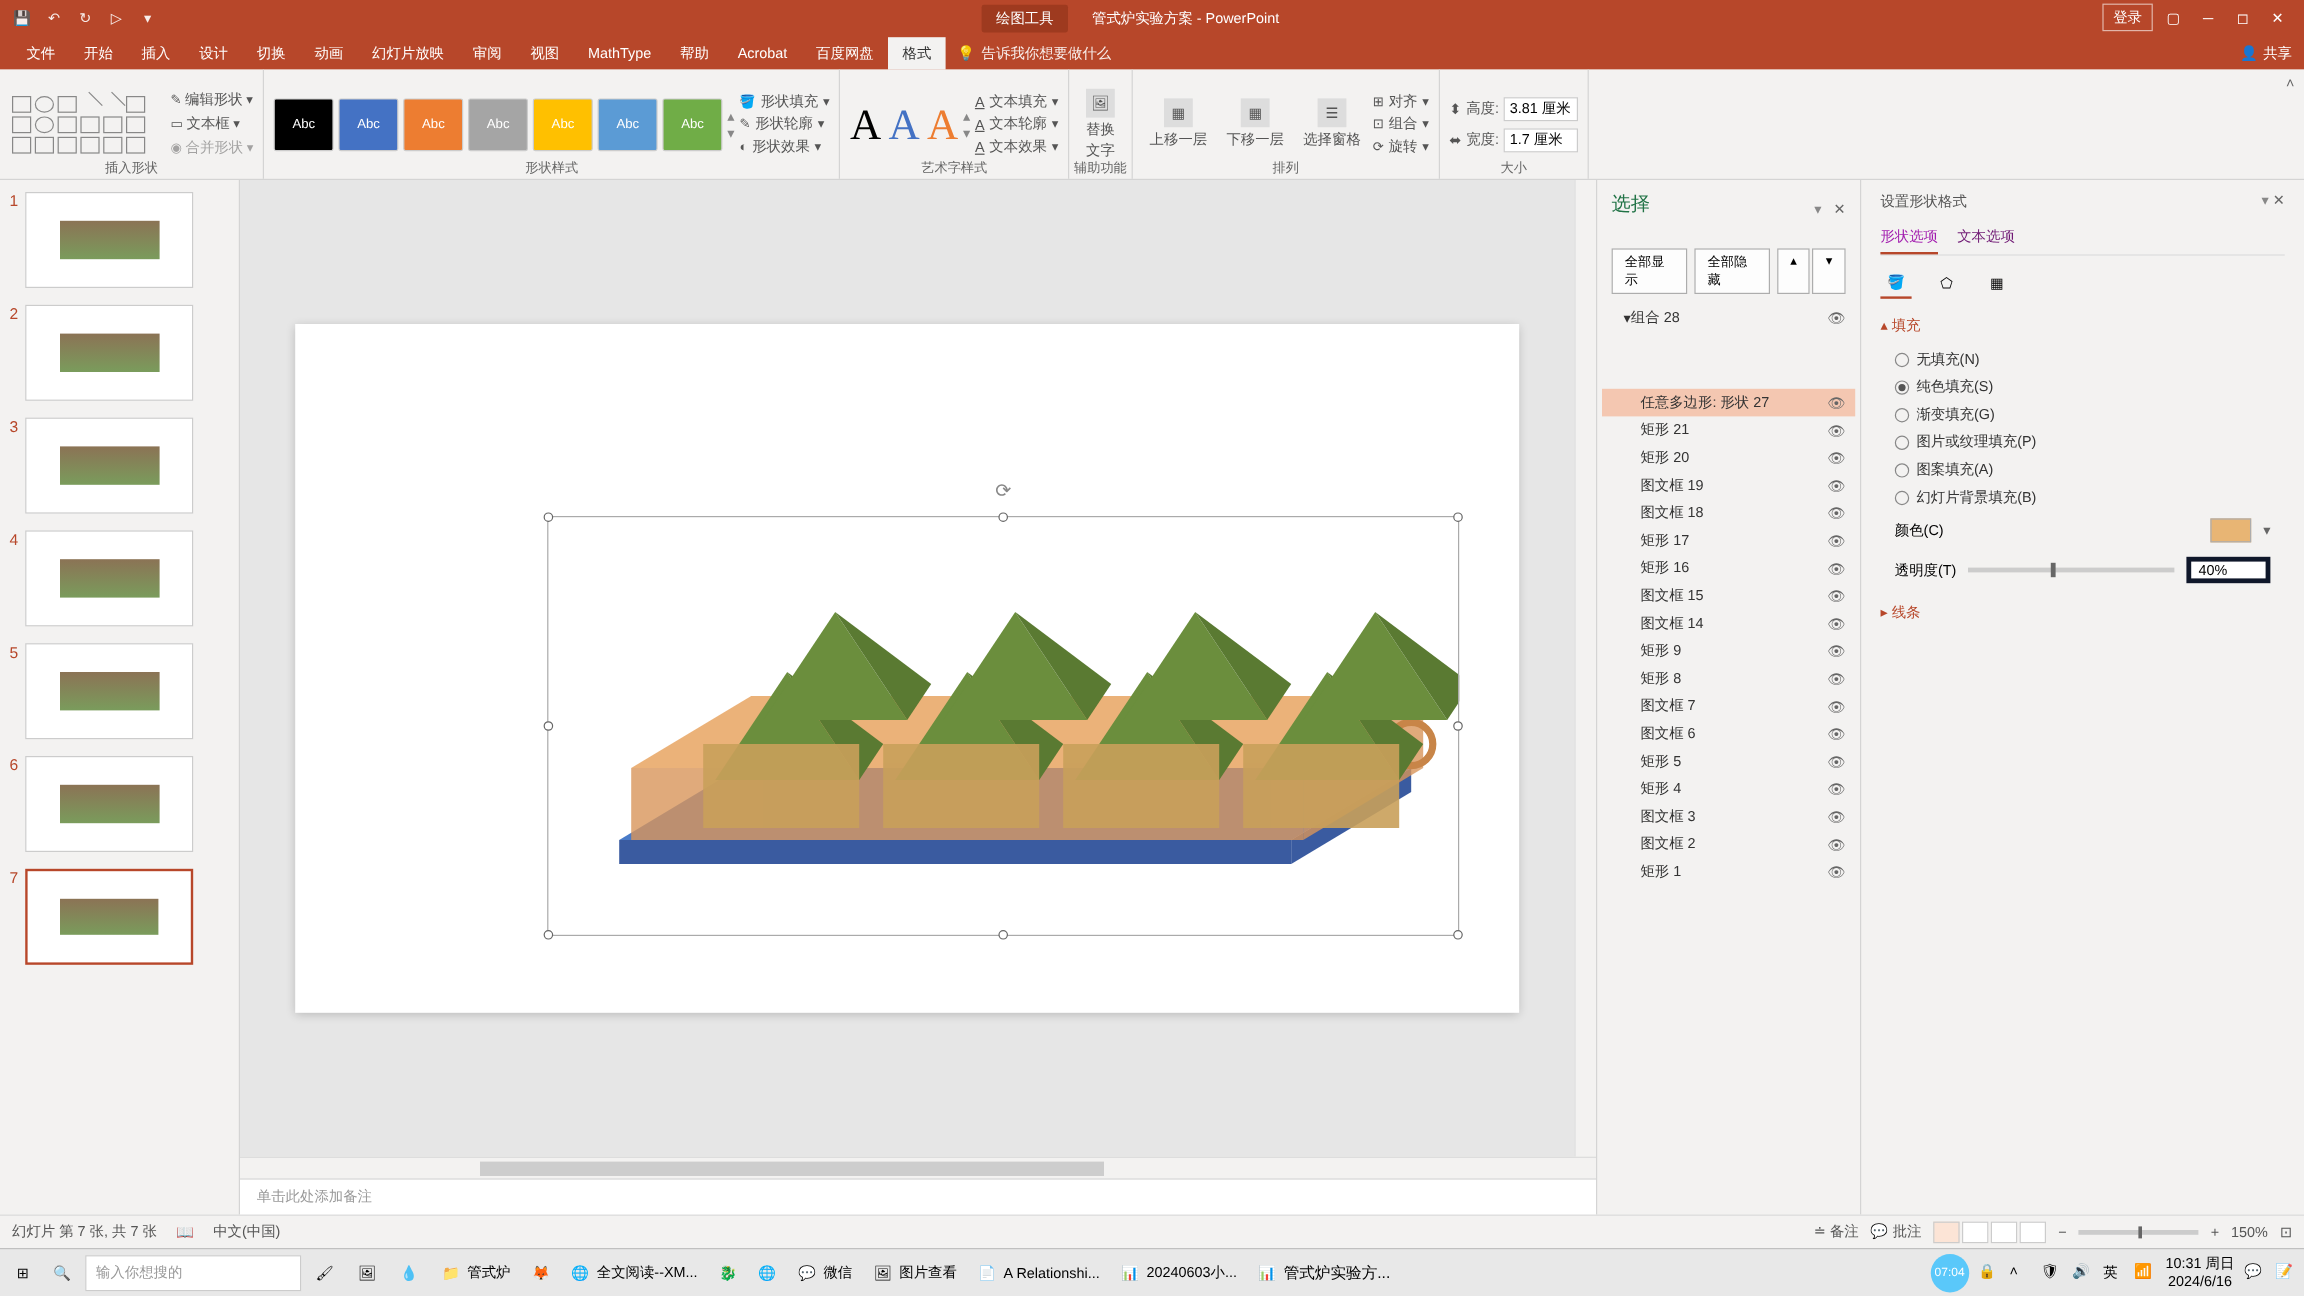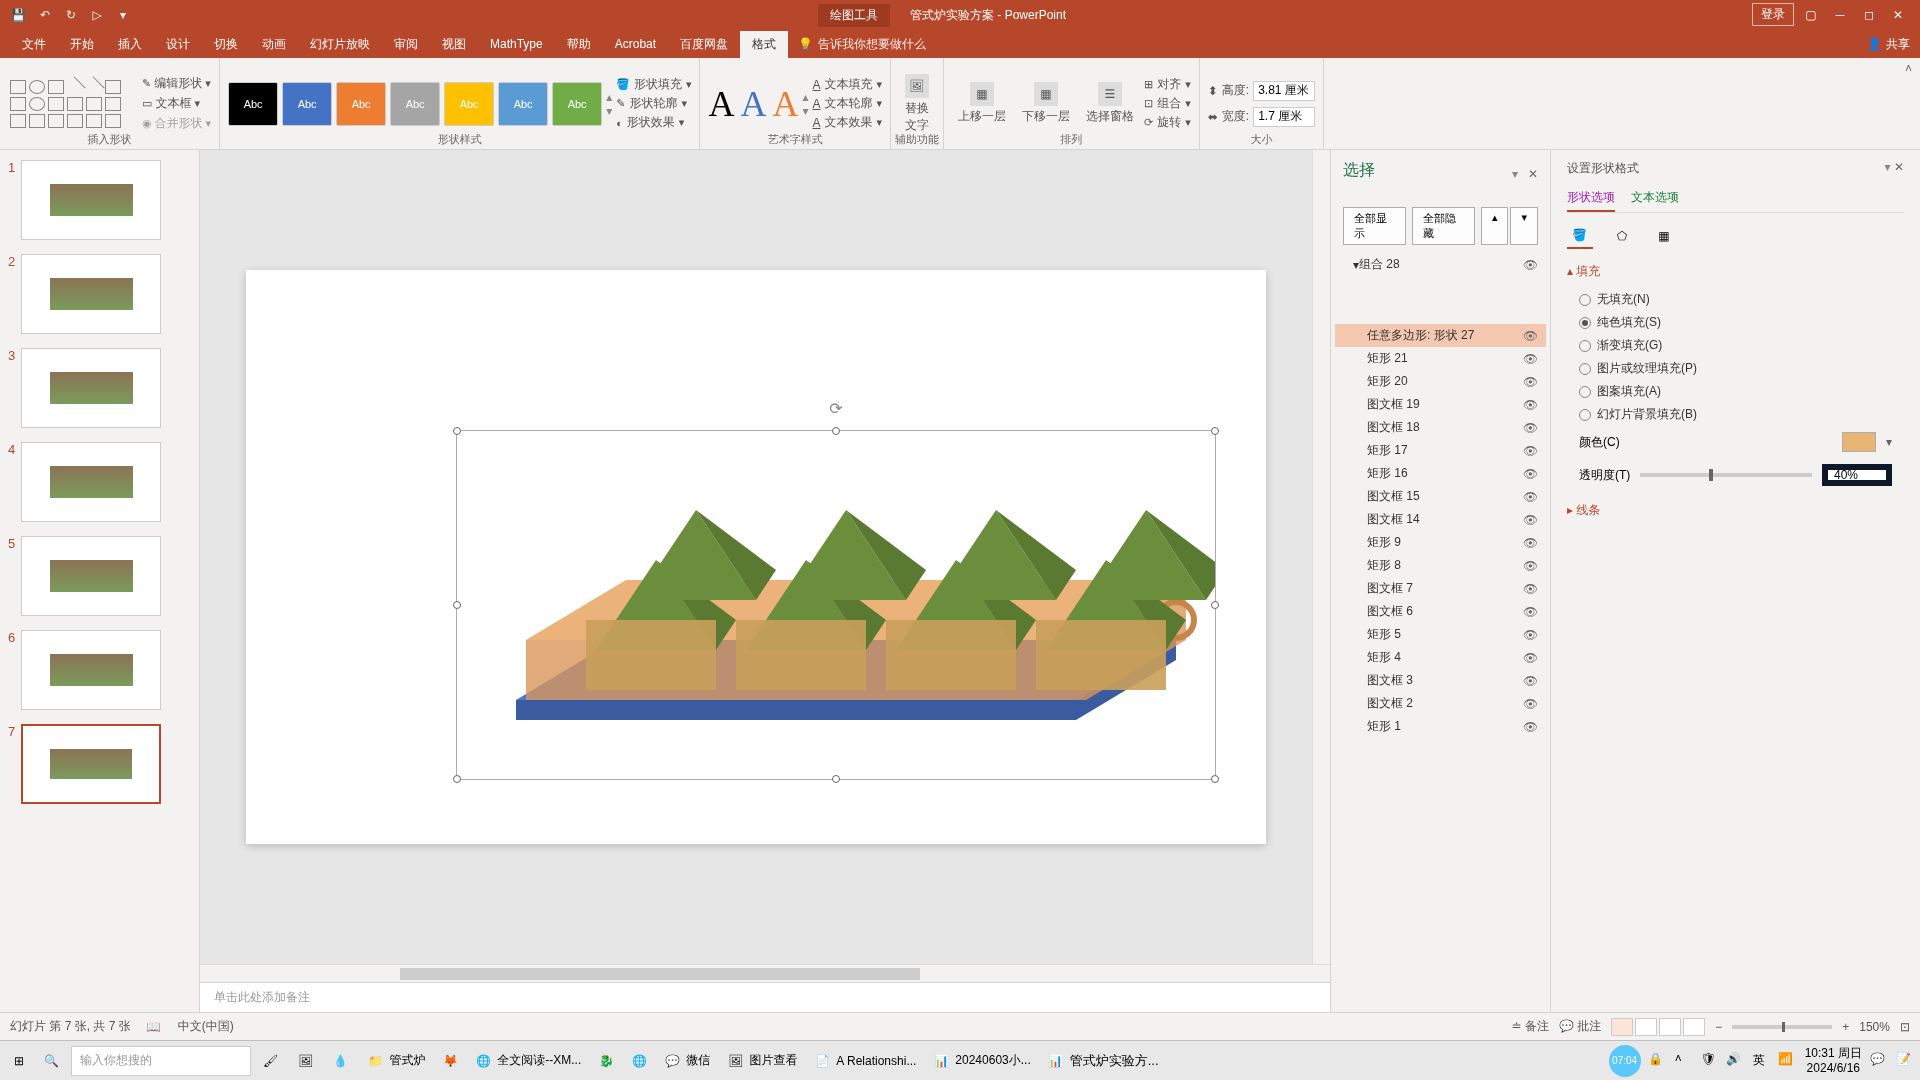--- a/index.html
+++ b/index.html
@@ -63,34 +63,34 @@
 .pane-btn{border:1px solid #adadad;background:#fdfdfd;padding:3px 10px;cursor:pointer;font-size:11px;}
 .pane-list{flex:1;overflow-y:auto;padding:0 4px;}
 .pl-item{display:flex;align-items:center;padding:3px 8px;cursor:pointer;font-size:12px;color:#333;}
 .pl-item.lvl1{padding-left:18px;}
 .pl-item.lvl2{padding-left:32px;}
 .pl-item.selected{background:#f4c7b1;margin-top:48px;}
 .pl-eye{margin-left:auto;color:#666;}
 .fmt-pane{width:370px;background:#f3f2f1;border-left:1px solid #d4d4d4;padding:10px 16px;}
 .fmt-title{font-size:16px;color:#555;margin-bottom:8px;display:flex;justify-content:space-between;}
 .fmt-tabs{display:flex;gap:16px;border-bottom:1px solid #ddd;margin-bottom:10px;}
-.fmt-tab{padding:4px 0;cursor:pointer;color:#15803d;}
+.fmt-tab{padding:4px 0;cursor:pointer;color:#701a75;}
 .fmt-tab.active{color:#a21caf;border-bottom:2px solid #b7472a;}
 .fmt-icons{display:flex;gap:16px;margin-bottom:14px;}
 .fmt-ico{width:26px;height:26px;cursor:pointer;display:flex;align-items:center;justify-content:center;}
 .fmt-section{margin-bottom:10px;}
 .fmt-sec-hdr{color:#b7472a;font-size:12px;margin-bottom:8px;cursor:pointer;}
 .radio-row{display:flex;align-items:center;gap:6px;padding:3px 12px;cursor:pointer;color:#333;}
 .radio{width:12px;height:12px;border:1px solid #888;border-radius:50%;display:flex;align-items:center;justify-content:center;}
 .radio.checked::after{content:"";width:6px;height:6px;background:#555;border-radius:50%;}
 .color-row,.trans-row{display:flex;align-items:center;padding:6px 12px;gap:10px;}
 .color-swatch{width:34px;height:20px;border:1px solid #adadad;background:#e8b574;cursor:pointer;}
 .trans-slider{flex:1;height:4px;background:#ccc;position:relative;cursor:pointer;}
 .trans-thumb{position:absolute;left:40%;top:-4px;width:4px;height:12px;background:#666;}
-.trans-input{width:70px;height:22px;border:6px solid #0f172a;background:#fff;padding:0 6px;}
+.trans-input{width:70px;height:22px;border:4px solid #0f172a;background:#fff;padding:0 6px;}
 .statusbar{height:28px;background:#f3f2f1;border-top:1px solid #d4d4d4;display:flex;align-items:center;padding:0 10px;color:#555;font-size:12px;gap:16px;}
 .status-right{margin-left:auto;display:flex;align-items:center;gap:10px;}
 .view-btns{display:flex;gap:2px;}
 .vbtn{width:22px;height:18px;border:1px solid #ccc;cursor:pointer;background:#fff;}
 .zoom-slider{width:100px;height:4px;background:#ccc;position:relative;}
 .zoom-thumb{position:absolute;left:50%;top:-3px;width:3px;height:10px;background:#666;}
 .taskbar{height:40px;background:#e8e8e8;border-top:1px solid #c0c0c0;display:flex;align-items:center;padding:0 6px;gap:4px;}
 .tb-btn{height:32px;padding:0 8px;display:flex;align-items:center;gap:6px;cursor:pointer;border-radius:2px;}
 .tb-search{width:180px;height:30px;background:#fff;border:1px solid #ccc;padding:0 8px;color:#999;display:flex;align-items:center;}
 .tb-right{margin-left:auto;display:flex;align-items:center;gap:8px;}

